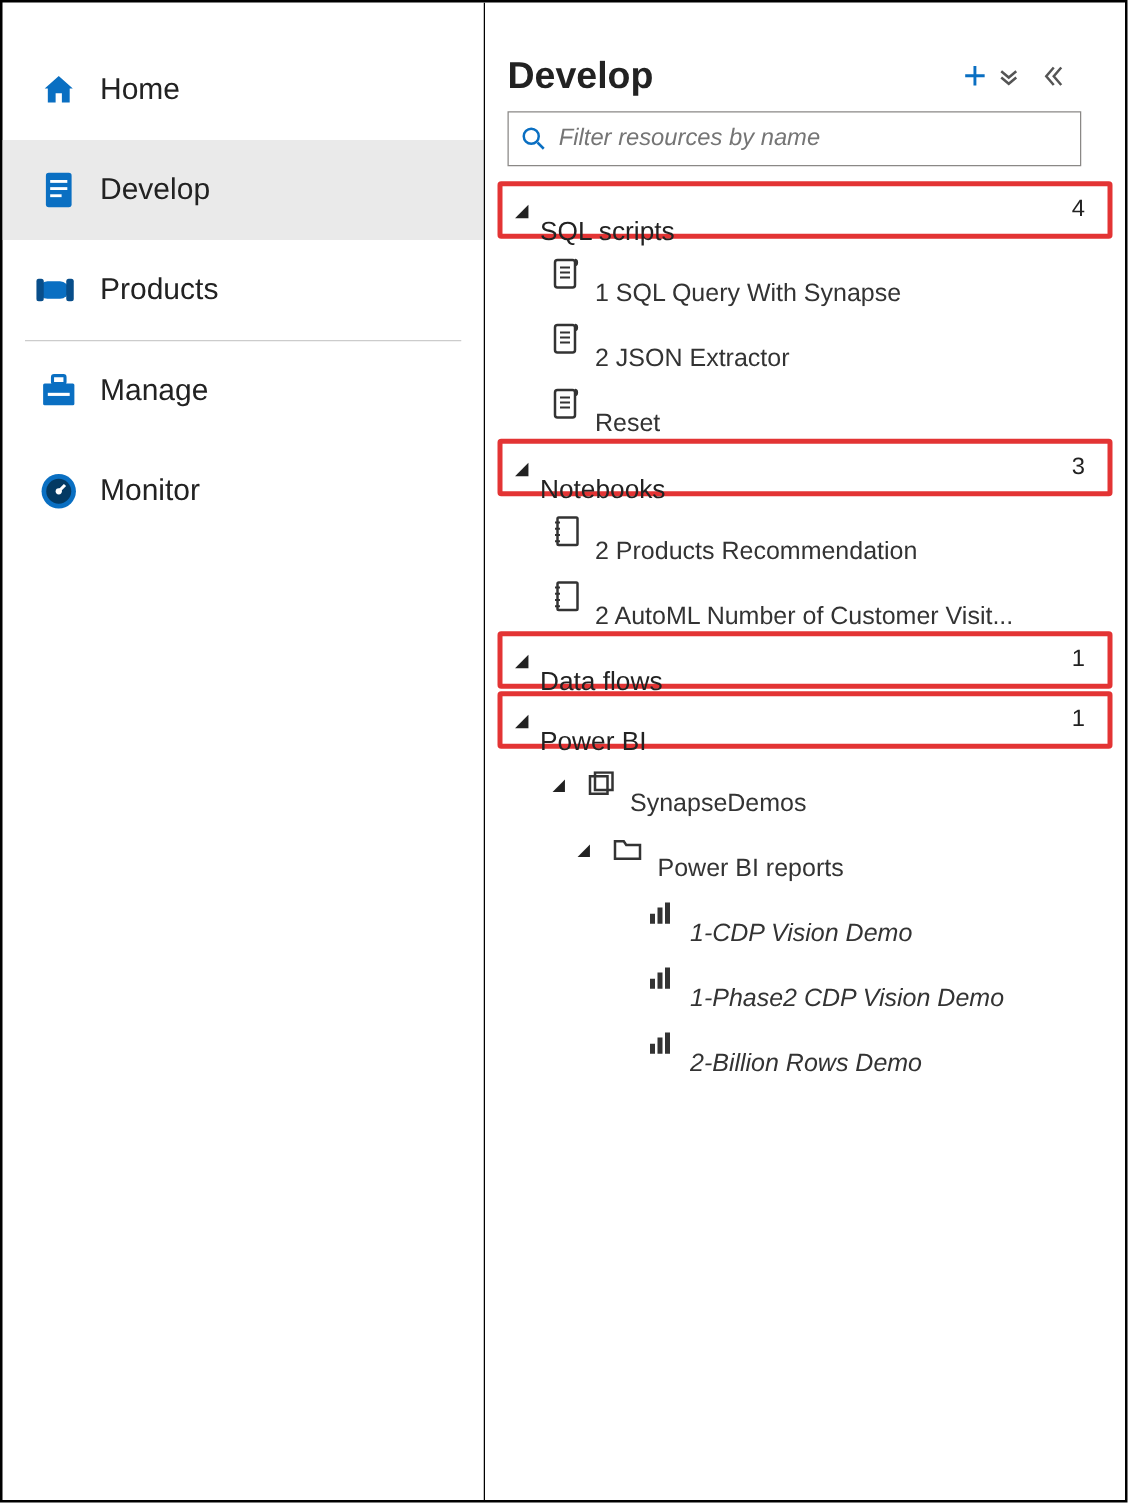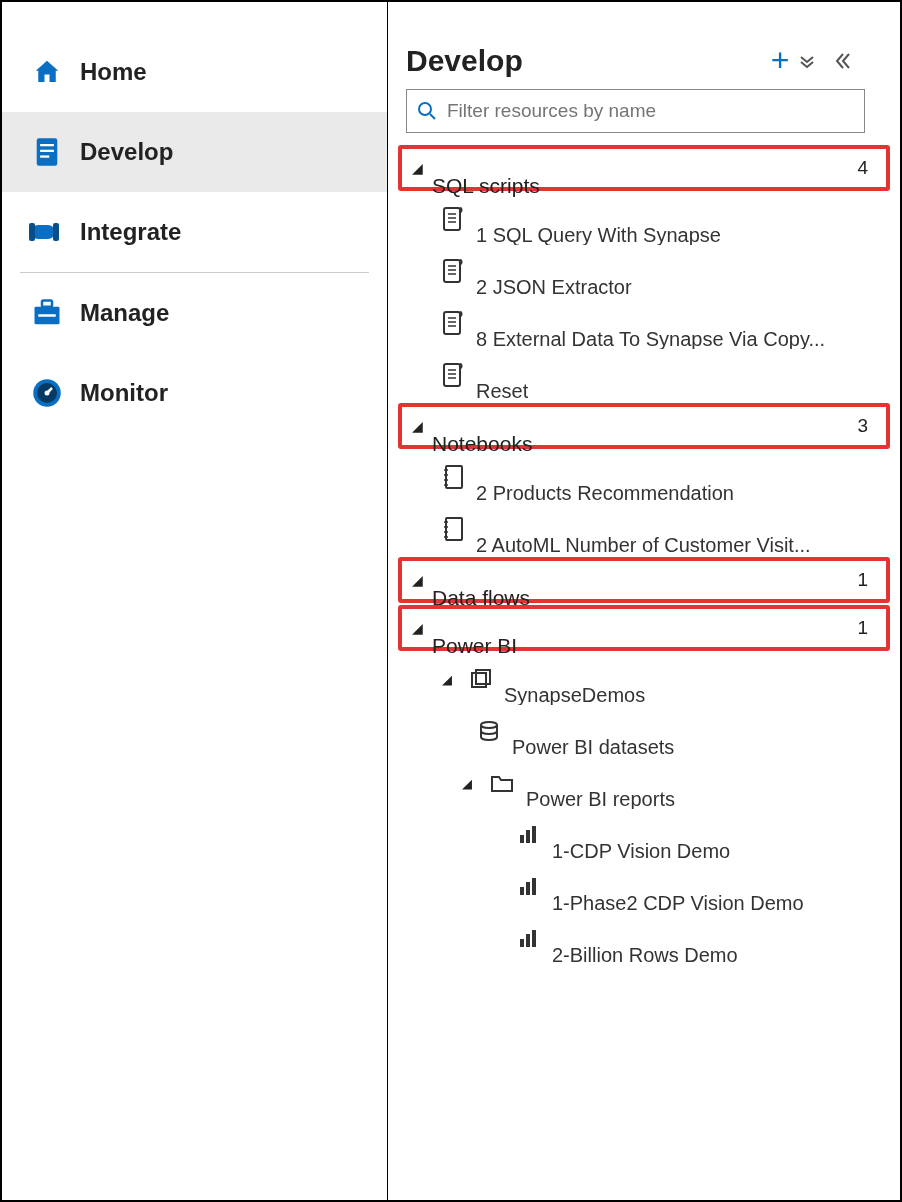--- a/index.html
+++ b/index.html
@@ -19,21 +19,20 @@
     padding-top: 30px;
   }
   .nav-item {
     display: flex;
     align-items: center;
     height: 80px;
     padding-left: 22px;
     font-size: 24px;
     color: #222;
     cursor: pointer;
-    font-weight: bold;
   }
   .nav-item.active { background: #eaeaea; }
   .nav-item .icon-slot {
     width: 46px;
     display: flex;
     justify-content: center;
     margin-right: 10px;
   }
   .nav-divider {
     height:1px;
@@ -81,20 +80,21 @@
     border:1px solid #8a8886;
     height:44px;
     display:flex;
     align-items:center;
     padding:0 10px;
     gap:10px;
   }
   .filter-box input {
     border:none; outline:none;
     font-size:19px;
+    font-style:italic;
     color:#888;
     flex:1;
     background:transparent;
   }
   .tree {
     padding: 6px 12px 0 12px;
     overflow:hidden;
   }
 
   .section-row {
@@ -134,21 +134,21 @@
     overflow:hidden;
     text-overflow:ellipsis;
   }
   .item-row .lbl {
     overflow:hidden;
     text-overflow:ellipsis;
     margin-top:32px;
   }
   .sub1 { padding-left:42px; }
   .sub2 { padding-left:78px; }
-  .sub3 { padding-left:118px; }
+  .sub3 { padding-left:118px;font-style:italic; }
   .sub-arrow { font-size:13px; width:16px; color:#222; }
   svg { display:block; flex-shrink:0; }
 </style>
 </head>
 <body>
 
 <div class="sidebar">
   <div class="nav-item">
     <span class="icon-slot">
       <svg width="30" height="30" viewBox="0 0 24 24">
@@ -169,21 +169,21 @@
     <span>Develop</span>
   </div>
   <div class="nav-item">
     <span class="icon-slot">
       <svg width="36" height="30" viewBox="0 0 36 30">
           <rect x="2" y="8" width="24" height="14" rx="7" fill="#0a6fc2"></rect>
           <rect x="0" y="6" width="6" height="18" rx="2" fill="#084e8a"></rect>
           <rect x="24" y="6" width="6" height="18" rx="2" fill="#084e8a"></rect>
         </svg>
     </span>
-    <span>Integrate</span>
+    <span>Products</span>
   </div>
   <div class="nav-divider"></div>
   <div class="nav-item">
     <span class="icon-slot">
       <svg width="30" height="28" viewBox="0 0 24 22">
           <rect x="2" y="6" width="20" height="14" rx="1" fill="#0a6fc2"></rect>
           <rect x="8" y="1" width="8" height="5" rx="1" fill="none" stroke="#0a6fc2" stroke-width="2"></rect>
           <rect x="5" y="12" width="14" height="2" fill="#fff"></rect>
         </svg>
     </span>
@@ -266,32 +266,20 @@
     <div class="item-row">
       <span>
           <svg width="22" height="26" viewBox="0 0 22 26">
             <rect x="2" y="2" width="16" height="22" rx="2" fill="none" stroke="#333" stroke-width="2"></rect>
             <path d="M18 2c2 0 2 4 0 4" fill="none" stroke="#333" stroke-width="2"></path>
             <line x1="6" y1="8" x2="14" y2="8" stroke="#333" stroke-width="1.5"></line>
             <line x1="6" y1="12" x2="14" y2="12" stroke="#333" stroke-width="1.5"></line>
             <line x1="6" y1="16" x2="14" y2="16" stroke="#333" stroke-width="1.5"></line>
           </svg>
         </span>
-      <span class="lbl">8 External Data To Synapse Via Copy...</span>
-    </div>
-    <div class="item-row">
-      <span>
-          <svg width="22" height="26" viewBox="0 0 22 26">
-            <rect x="2" y="2" width="16" height="22" rx="2" fill="none" stroke="#333" stroke-width="2"></rect>
-            <path d="M18 2c2 0 2 4 0 4" fill="none" stroke="#333" stroke-width="2"></path>
-            <line x1="6" y1="8" x2="14" y2="8" stroke="#333" stroke-width="1.5"></line>
-            <line x1="6" y1="12" x2="14" y2="12" stroke="#333" stroke-width="1.5"></line>
-            <line x1="6" y1="16" x2="14" y2="16" stroke="#333" stroke-width="1.5"></line>
-          </svg>
-        </span>
       <span class="lbl">Reset</span>
     </div>
 
     <div class="section-row highlight">
       <span class="arrow">◢</span>
       <span class="label">Notebooks</span>
       <span class="count">3</span>
     </div>
     <div class="item-row">
       <span>
@@ -334,30 +322,20 @@
       <span class="sub-arrow">◢</span>
       <span>
           <svg width="22" height="20" viewBox="0 0 22 20">
             <rect x="2" y="4" width="14" height="14" fill="none" stroke="#333" stroke-width="2"></rect>
             <rect x="6" y="1" width="14" height="14" fill="none" stroke="#333" stroke-width="2"></rect>
           </svg>
         </span>
       <span class="lbl">SynapseDemos</span>
     </div>
 
-    <div class="item-row sub2">
-      <span>
-          <svg width="22" height="22" viewBox="0 0 22 22">
-            <ellipse cx="11" cy="5" rx="8" ry="3" fill="none" stroke="#333" stroke-width="2"></ellipse>
-            <path d="M3 5v12c0 1.7 3.6 3 8 3s8-1.3 8-3V5" fill="none" stroke="#333" stroke-width="2"></path>
-            <path d="M3 11c0 1.7 3.6 3 8 3s8-1.3 8-3" fill="none" stroke="#333" stroke-width="2"></path>
-          </svg>
-        </span>
-      <span class="lbl">Power BI datasets</span>
-    </div>
 
     <div class="item-row sub2" style="padding-left:62px;">
       <span class="sub-arrow">◢</span>
       <span>
           <svg width="24" height="20" viewBox="0 0 24 20">
             <path d="M2 4h7l2 3h11v11H2z" fill="none" stroke="#333" stroke-width="2"></path>
           </svg>
         </span>
       <span class="lbl">Power BI reports</span>
     </div>

